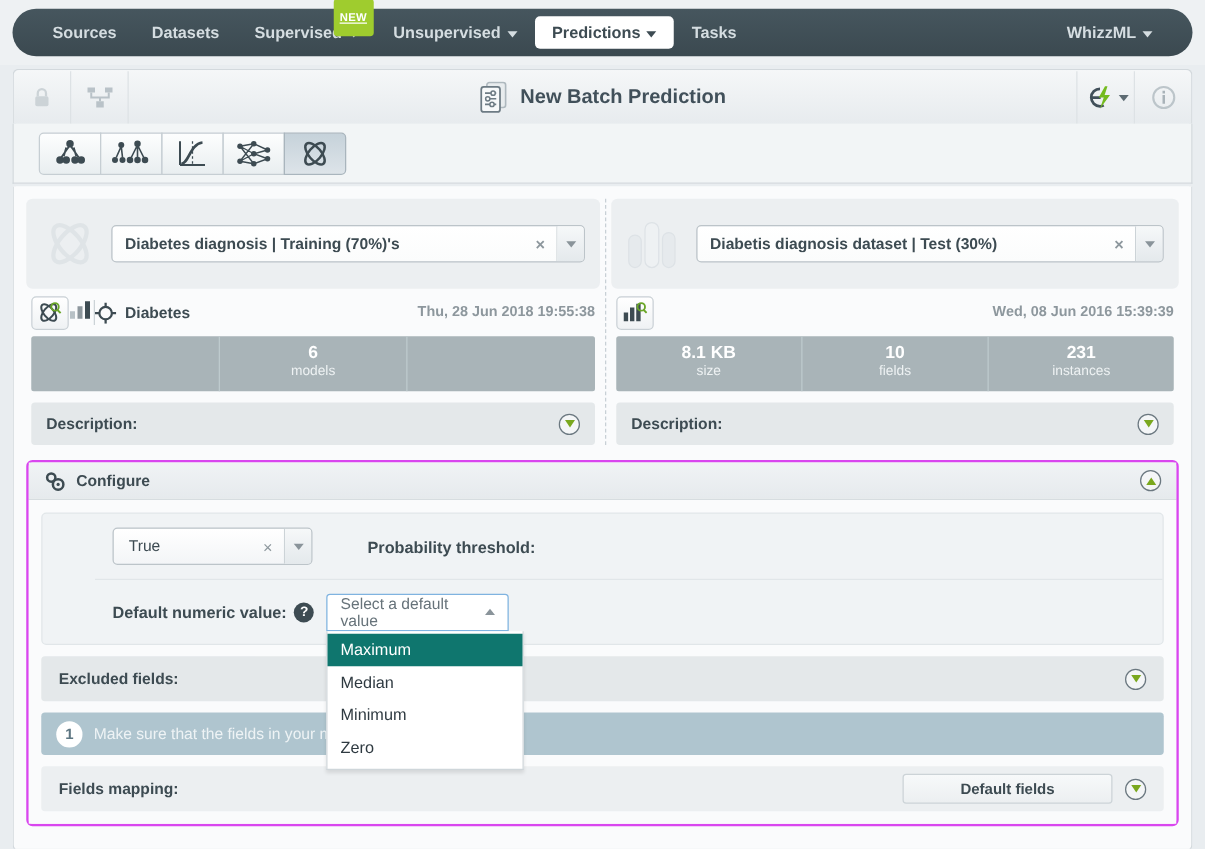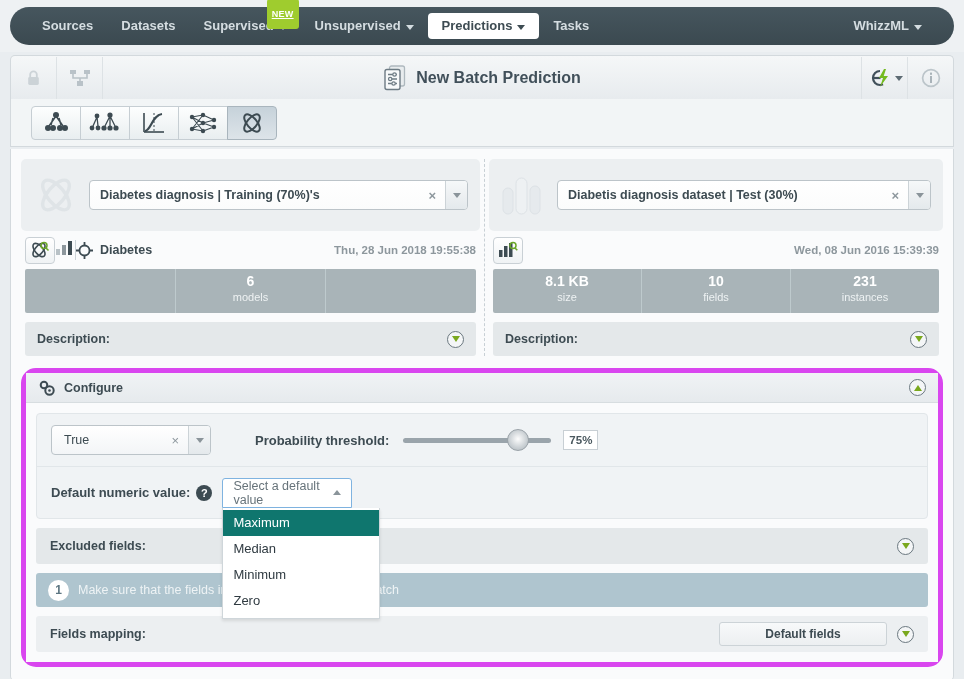--- a/index.html
+++ b/index.html
@@ -155,32 +155,32 @@
   .circ-toggle {
     margin-left: auto; width: 17px; height: 17px; border-radius: 50%;
     border: 1.5px solid #6b7880; display: flex; align-items: center; justify-content: center;
     cursor: pointer; background: #f4f6f7;
   }
   .circ-toggle .ct-d { width:0;height:0;border-left:4px solid transparent;border-right:4px solid transparent;border-top:6px solid #7aa81e; }
   .circ-toggle .ct-u { width:0;height:0;border-left:4px solid transparent;border-right:4px solid transparent;border-bottom:6px solid #7aa81e; }
 
   
   .configbox {
-    margin-top: 12px; border: 5px solid #d946ef; border-radius: 15px; background: #fff;
+    margin-top: 12px; border: 2px solid #d946ef; border-radius: 5px; background: #fff;
   }
   .confighead {
     height: 30px; background: linear-gradient(to bottom,#f0f3f5,#e6eaed);
     border-bottom: 1px solid #d7dde0;
     display: flex; align-items: center; padding: 0 12px; gap: 8px;
     font-size: 12.5px; font-weight: bold; color: #3d4b52;
   }
   .configbody { padding: 10px; background: #fafbfc; }
 
   .panel {
-    background: #f0f3f5; border: 1px solid #e1e6e9; border-radius: 4px;
+    background: #f0f3f5; border: 1px solid #e1e6e9; border-radius: 4px; padding-left: 42px;
   }
   .prow {
     display: flex; align-items: center; height: 52px; padding: 0 14px;
   }
   .prow + .prow { border-top: 1px solid #e1e6e9; }
 
   .smallsel {
     width: 160px; height: 30px; display: flex; align-items: center;
     background: linear-gradient(to bottom,#ffffff,#f3f5f7);
     border: 1px solid #bcc4c9; border-radius: 4px; padding-left: 12px;
@@ -207,21 +207,21 @@
   .help-i {
     width: 16px; height: 16px; border-radius: 50%; background: #3d4b52;
     color: #fff; font-size: 11px; font-weight: bold;
     display: inline-flex; align-items: center; justify-content: center; margin-left: 6px;
     cursor: pointer;
   }
 
   
   .dd-wrap { position: relative; margin-left: 10px; }
   .dd-head {
-    width: 130px; height: 30px; background: #fff;
+    width: 146px; height: 30px; background: #fff;
     border: 1px solid #7fb3e0; border-radius: 3px 3px 0 0;
     display: flex; align-items: center; padding: 0 10px;
     font-size: 12.5px; color: #67737a;
   }
   .dd-head .txt { flex: 1; }
   .dd-list {
     position: absolute; left: 0; top: 30px; width: 158px;
     background: #fff; border: 1px solid #cfd6da; border-top: none;
     z-index: 50; padding: 2px 0 4px 0;
     box-shadow: 0 2px 3px rgba(0,0,0,.10);
@@ -541,26 +541,20 @@
           <div class="smallsel">
             <span class="txt">True</span>
             <span class="xmark" style="color:#8d979d;font-size:13px;padding:0 9px;cursor:pointer">×</span>
             <span class="arrowbtn" style="width:22px;height:28px;border-left:1px solid #ccd3d7;background:linear-gradient(to bottom,#f6f8f9,#e4e9ec);border-radius:0 3px 3px 0;display:flex;align-items:center;justify-content:center">
                 <i class="tri-d"></i>
               </span>
           </div>
 
           <span class="label-b" style="margin-left:44px">Probability threshold:</span>
 
-          <div class="slider-wrap">
-            <div class="track">
-              <div class="knob"></div>
-            </div>
-            <div class="pctbox">75%</div>
-          </div>
         </div>
 
         <div class="prow">
           <span class="label-b">Default numeric value:</span>
           <span class="help-i">?</span>
 
           <div class="dd-wrap">
             <div class="dd-head">
               <span class="txt">Select a default value</span>
               <i class="tri-u"></i>

